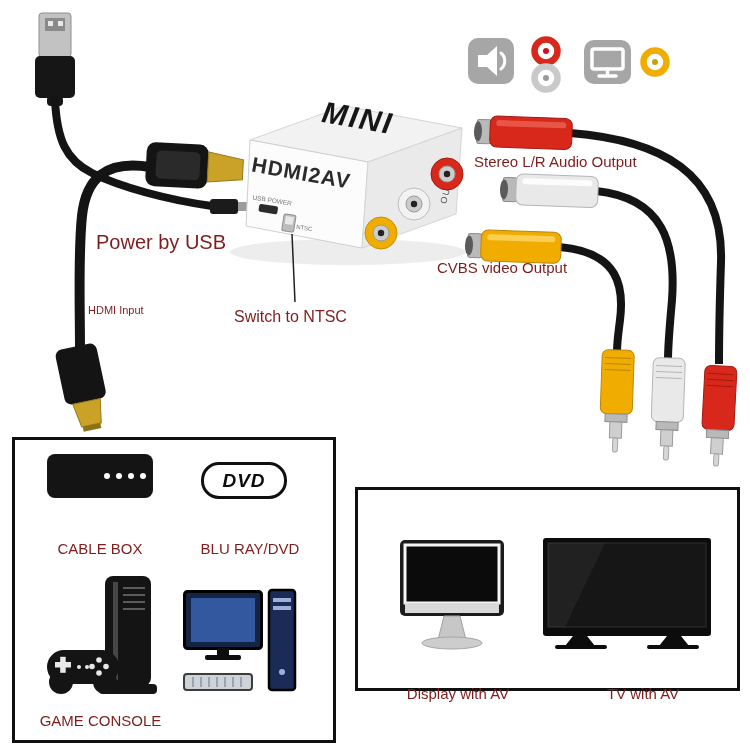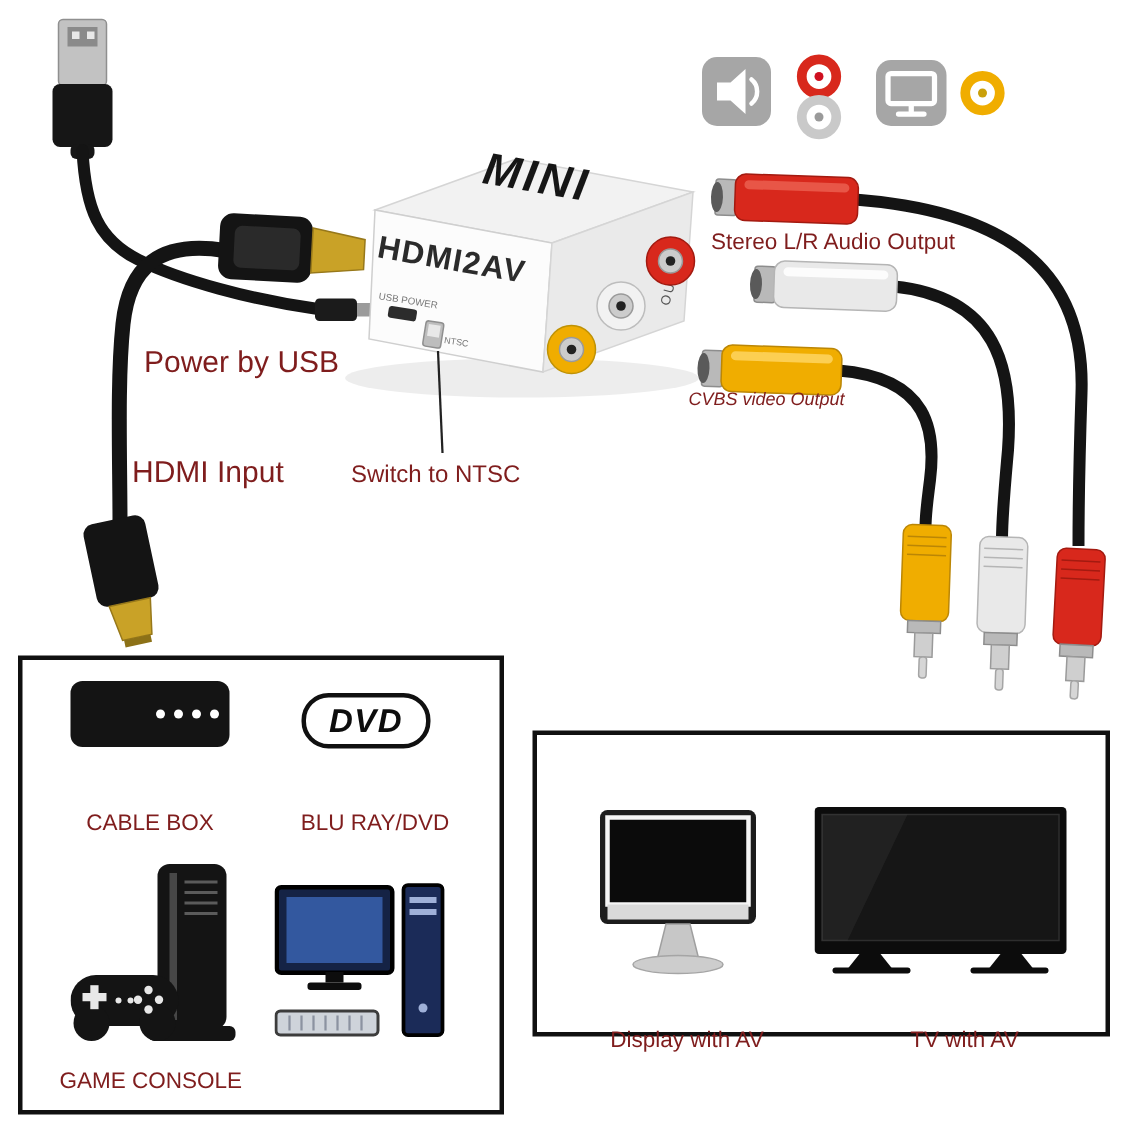--- a/index.html
+++ b/index.html
@@ -14,21 +14,21 @@
   .stage { position:relative; width:750px; height:750px; background:#fff; }
   .main-svg { position:absolute; left:0; top:0; }
   .label { position:absolute; white-space:nowrap; color:#7f1d1d; }
   .panel { position:absolute; border:3px solid #101010; background:#fff; }
   .panel svg { position:absolute; }
   .plabel { position:absolute; text-align:center; font-size:15px; color:#7f1d1d; white-space:nowrap; }
   .dvd-badge {
     position:absolute; width:86px; height:37px;
     border:3px solid #101010; border-radius:18px;
     display:flex; align-items:center; justify-content:center;
-    font-weight:bold; font-style:italic; font-size:22px; letter-spacing:1px;
+    font-weight:bold; font-style:italic; font-size:19px; letter-spacing:1px;
   }
 </style>
 </head>
 <body>
 
 <div class="stage">
 
   <svg class="main-svg" width="750" height="750" viewBox="0 0 750 750">
 
     <g>
@@ -165,24 +165,24 @@
       <line x1="706" y1="374" x2="732" y2="374" stroke="#a31a10"></line>
       <line x1="706" y1="380" x2="732" y2="380" stroke="#a31a10"></line>
       <line x1="706" y1="386" x2="732" y2="386" stroke="#a31a10"></line>
       <rect x="708" y="430" width="22" height="8" fill="#b9b9b9" stroke="#8d8d8d"></rect>
       <rect x="713" y="438" width="12" height="16" fill="#cfcfcf" stroke="#9a9a9a"></rect>
       <rect x="716.5" y="454" width="5" height="12" rx="2" fill="#d6d6d6" stroke="#a5a5a5"></rect>
     </g>
   </svg>
 
   <div class="label" style="left:96px; top:231px; font-size:20px;">Power by USB</div>
-  <div class="label" style="left:88px; top:304px; font-size:20px;">HDMI Input</div>
+  <div class="label" style="left:88px; top:304px; font-size:11px;">HDMI Input</div>
   <div class="label" style="left:234px; top:308px; font-size:16px;">Switch to NTSC</div>
   <div class="label" style="left:474px; top:153px; font-size:15px;">Stereo L/R Audio Output</div>
-  <div class="label" style="left:459px; top:259px; font-size:12px;font-style:italic;">CVBS video Output</div>
+  <div class="label" style="left:437px; top:259px; font-size:15px;">CVBS video Output</div>
 
   <div class="panel" style="left:12px; top:437px; width:324px; height:306px;">
 
     <svg style="left:30px; top:12px;" width="110" height="50" viewBox="0 0 110 50">
       <rect x="2" y="2" width="106" height="44" rx="8" fill="#141414"></rect>
       <circle cx="62" cy="24" r="3" fill="#ffffff"></circle>
       <circle cx="74" cy="24" r="3" fill="#ffffff"></circle>
       <circle cx="86" cy="24" r="3" fill="#ffffff"></circle>
       <circle cx="98" cy="24" r="3" fill="#ffffff"></circle>
     </svg>

